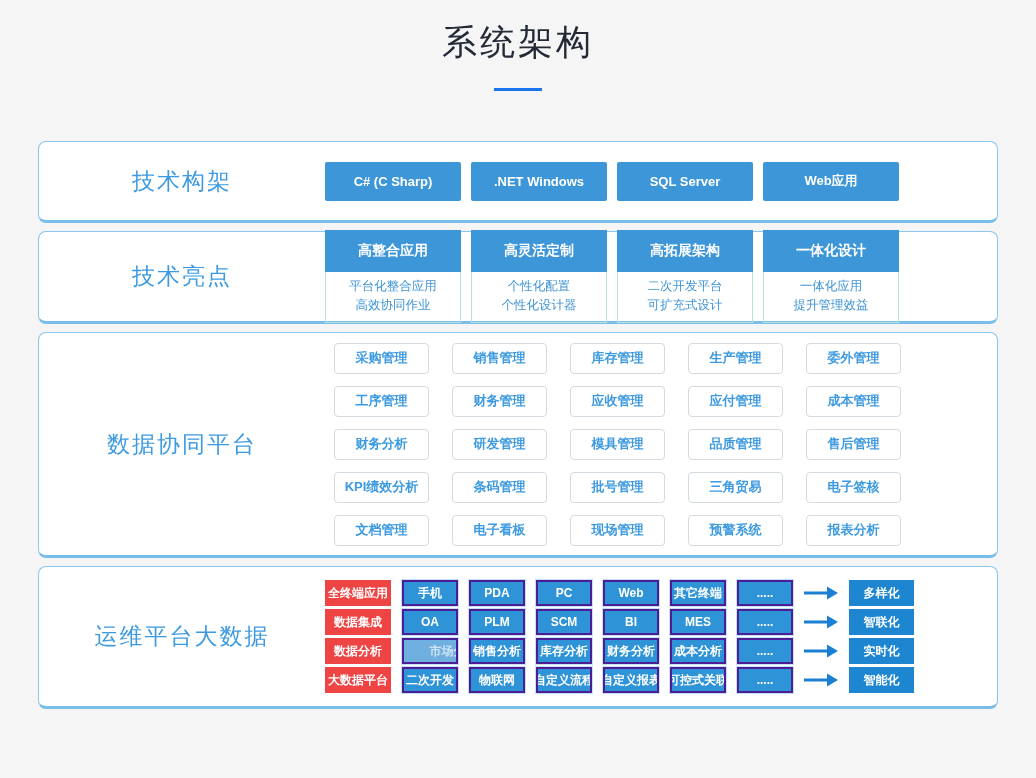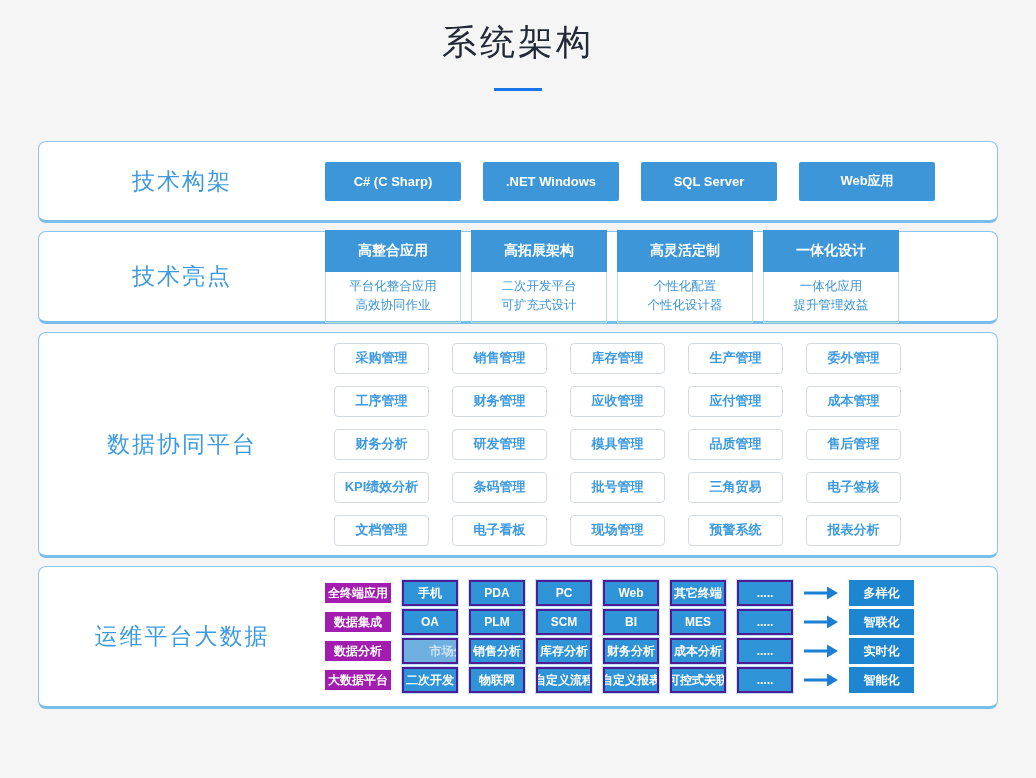--- a/index.html
+++ b/index.html
@@ -31,21 +31,21 @@
   }
   .panel-label {
     width:286px; flex:0 0 286px; text-align:center;
     color:#3d9ae0; font-size:23px; letter-spacing:2px;
   }
   .panel-1 { height:82px; }
   .panel-2 { height:93px; }
   .panel-3 { height:226px; }
   .panel-4 { height:143px; }
   
-  .stack-row { display:flex; gap:22px; align-items:center; }
+  .stack-row { display:flex; gap:10px; align-items:center; }
   .btn-solid {
     width:136px; height:39px; background:#3c96d8; border-radius:2px;
     color:#ffffff; font-size:13px; font-weight:bold;
     display:flex; align-items:center; justify-content:center;
   }
   
   .cards-row { display:flex; gap:10px; align-items:flex-start; }
   .hl-card { width:136px; }
   .hl-card-header {
     height:42px; background:#3c96d8; color:#ffffff;
@@ -67,21 +67,21 @@
     border:1px solid #d3dbe0; border-radius:4px;
     color:#3d9ae0; font-size:13px; font-weight:bold;
     display:flex; align-items:center; justify-content:center;
     white-space:nowrap;
     margin-left:9px;
   }
   
   .ops-rows { display:flex; flex-direction:column; gap:3px; }
   .ops-row { display:flex; align-items:center; gap:11px; height:26px; }
   .ops-cat {
-    width:66px; height:20px; background:#a21caf;
+    width:66px; height:26px; background:#ef4444;
     color:#ffffff; font-size:12px; font-weight:bold;
     display:flex; align-items:center; justify-content:center;
     flex:0 0 66px; white-space:nowrap;
   }
   .ops-chip {
     width:56px; height:26px; background:#2f93d8;
     border:2px solid #4c1d95; box-shadow:0 0 0 1px #c3e0f4;
     color:#ffffff; font-size:12px; font-weight:bold;
     display:flex; align-items:center; justify-content:center;
     flex:0 0 56px; white-space:nowrap; overflow:hidden;
@@ -119,31 +119,31 @@
     <div class="panel-label">技术亮点</div>
     <div class="cards-row">
       <div class="hl-card">
         <div class="hl-card-header">高整合应用</div>
         <div class="hl-card-body">
           <div>平台化整合应用</div>
           <div>高效协同作业</div>
         </div>
       </div>
       <div class="hl-card">
+        <div class="hl-card-header">高灵活定制</div>
+        <div class="hl-card-body">
+          <div>个性化配置</div>
+          <div>个性化设计器</div>
+        </div>
+      </div>
+      <div class="hl-card">
         <div class="hl-card-header">高拓展架构</div>
         <div class="hl-card-body">
           <div>二次开发平台</div>
           <div>可扩充式设计</div>
-        </div>
-      </div>
-      <div class="hl-card">
-        <div class="hl-card-header">高灵活定制</div>
-        <div class="hl-card-body">
-          <div>个性化配置</div>
-          <div>个性化设计器</div>
         </div>
       </div>
       <div class="hl-card">
         <div class="hl-card-header">一体化设计</div>
         <div class="hl-card-body">
           <div>一体化应用</div>
           <div>提升管理效益</div>
         </div>
       </div>
     </div>

